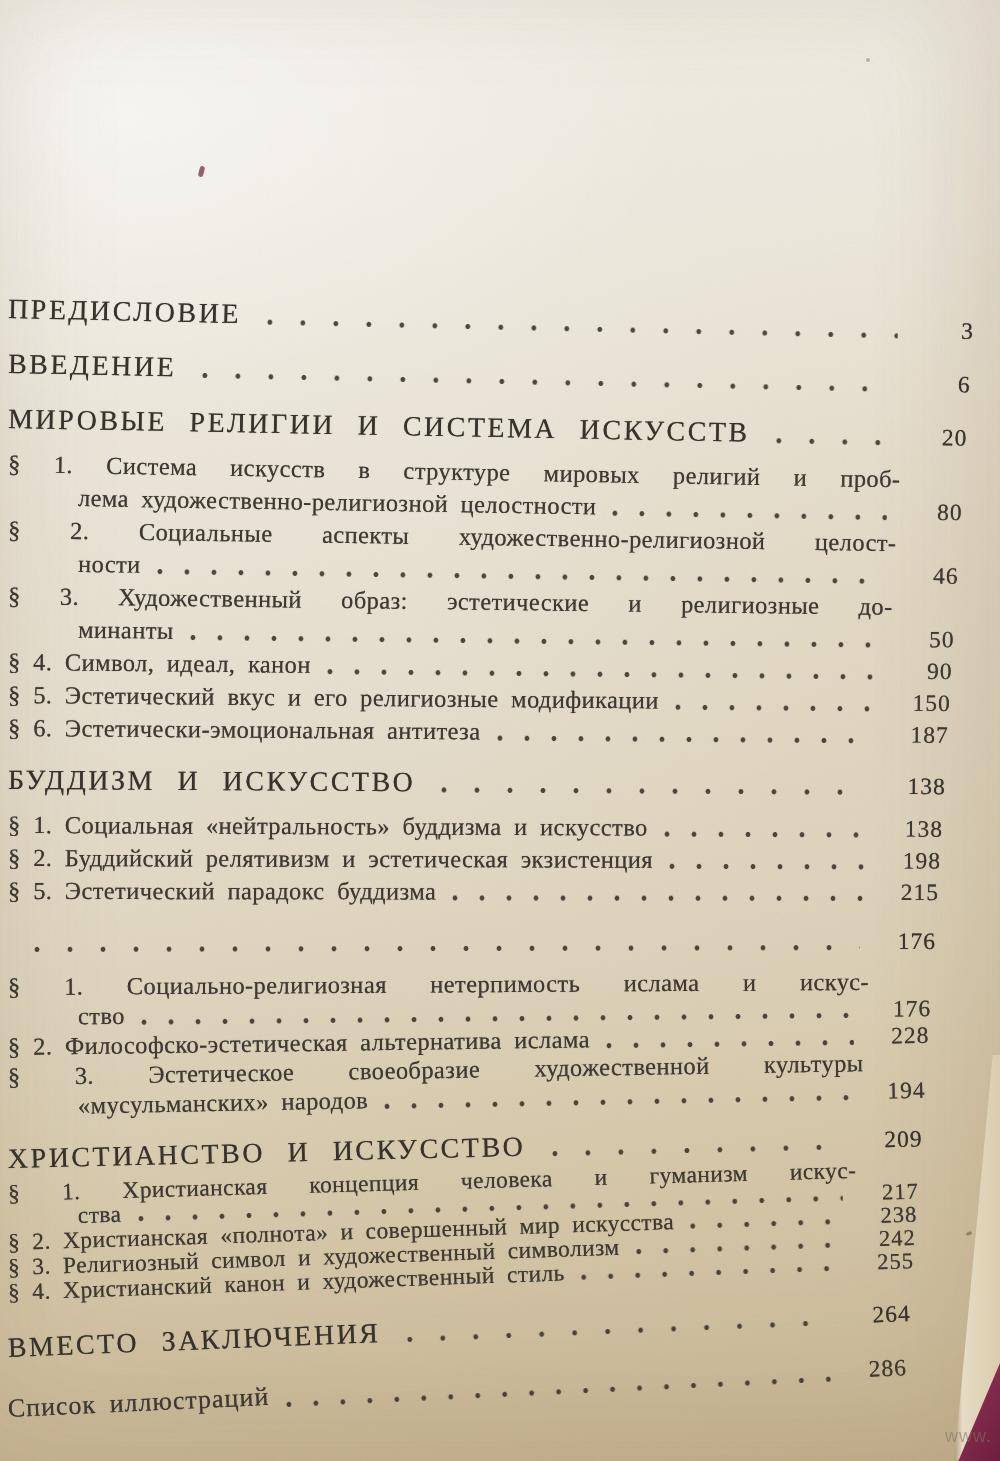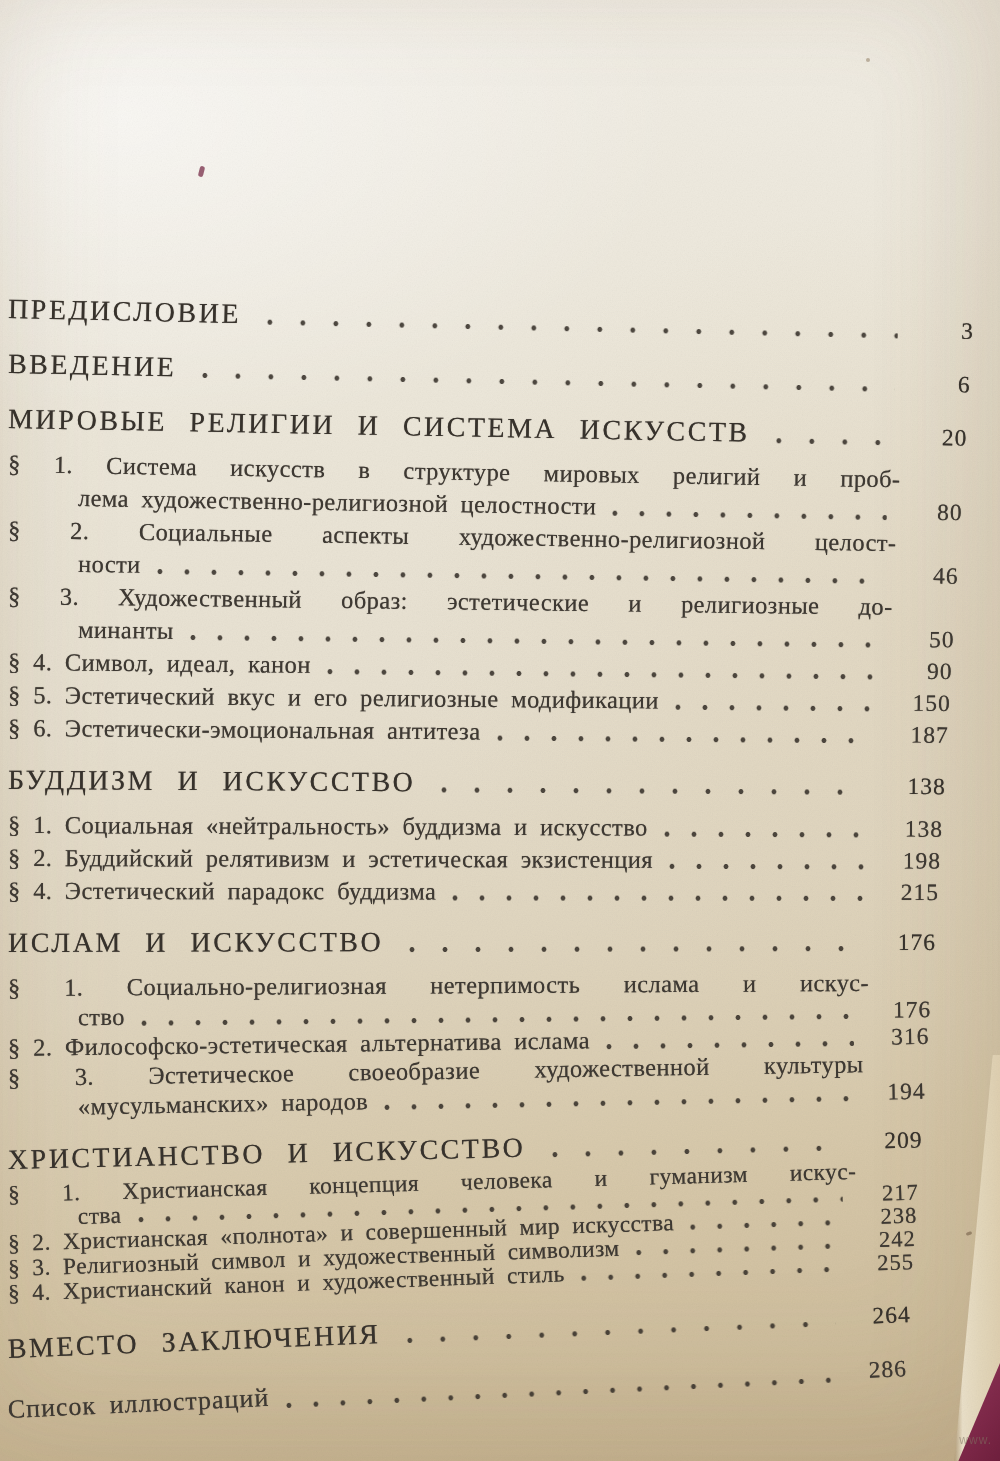--- a/index.html
+++ b/index.html
@@ -50,21 +50,21 @@
   .cloth{position:absolute;right:0;bottom:0;width:52px;height:140px;
     background:linear-gradient(125deg,#a34a68 0%,#8a2f52 45%,#6f1f3d 100%);
     clip-path:polygon(100% 30%, 100% 100%, 20% 100%);}
   .speck1{position:absolute;left:199px;top:166px;width:5px;height:11px;
     background:#7d3550;border-radius:3px;transform:rotate(14deg);opacity:.78;}
   .speck2{position:absolute;left:866px;top:58px;width:4px;height:4px;
     background:rgba(140,120,90,.5);border-radius:2px;}
   .speck3{position:absolute;left:966px;top:1232px;width:6px;height:3px;
     background:rgba(110,90,65,.55);border-radius:2px;transform:rotate(-20deg);}
   .watermark{position:absolute;right:8px;bottom:14px;
-    font-family:"Liberation Sans",sans-serif;font-size:12px;letter-spacing:1px;
+    font-family:"Liberation Sans",sans-serif;font-size:18px;letter-spacing:1px;
     color:rgba(130,118,98,.55);}
   .texture{position:absolute;inset:0;width:100%;height:100%;
     mix-blend-mode:multiply;opacity:.5;pointer-events:none;}
 </style>
 </head>
 <body>
 
 <div class="photo">
   <div class="shade"></div>
 
@@ -132,41 +132,40 @@
         <span class="label">§ 1. Социальная «нейтральность» буддизма и искусство</span>
         <span class="leader"></span>
         <span class="page">138</span>
       </div>
       <div class="row entry" style="transform: rotate(0.16deg); padding-right: 59.1px;">
         <span class="label">§ 2. Буддийский релятивизм и эстетическая экзистенция</span>
         <span class="leader"></span>
         <span class="page">198</span>
       </div>
       <div class="row entry" style="transform: rotate(0.06deg); padding-right: 61px;">
-        <span class="label">§ 4. Эстетический парадокс буддизма</span>
+        <span class="label">§ 5. Эстетический парадокс буддизма</span>
         <span class="leader"></span>
         <span class="page">215</span>
       </div>
       <div class="row heading" style="transform: rotate(-0.13deg); padding-right: 64px;">
-        <span class="label">ИСЛАМ И ИСКУССТВО</span>
         <span class="leader"></span>
         <span class="page">176</span>
       </div>
       <div class="row entry fill snug" style="transform: rotate(-0.34deg); padding-right: 66.9px;">
         <span class="label">§ 1. Социально-религиозная нетерпимость ислама и искус-</span>
       </div>
       <div class="row continuation snug" style="transform: rotate(-0.55deg); padding-right: 68.7px;">
         <span class="label">ство</span>
         <span class="leader"></span>
         <span class="page">176</span>
       </div>
       <div class="row entry snug" style="transform: rotate(-0.75deg); padding-right: 70.5px;">
         <span class="label">§ 2. Философско-эстетическая альтернатива ислама</span>
         <span class="leader"></span>
-        <span class="page">316</span>
+        <span class="page">228</span>
       </div>
       <div class="row entry fill snug" style="transform: rotate(-0.92deg); padding-right: 72.3px;">
         <span class="label">§ 3. Эстетическое своеобразие художественной культуры</span>
       </div>
       <div class="row continuation snug" style="transform: rotate(-1.08deg); padding-right: 74.1px;">
         <span class="label">«мусульманских» народов</span>
         <span class="leader"></span>
         <span class="page">194</span>
       </div>
       <div class="row heading headtight" style="transform: rotate(-1.35deg); padding-right: 77.1px;">

